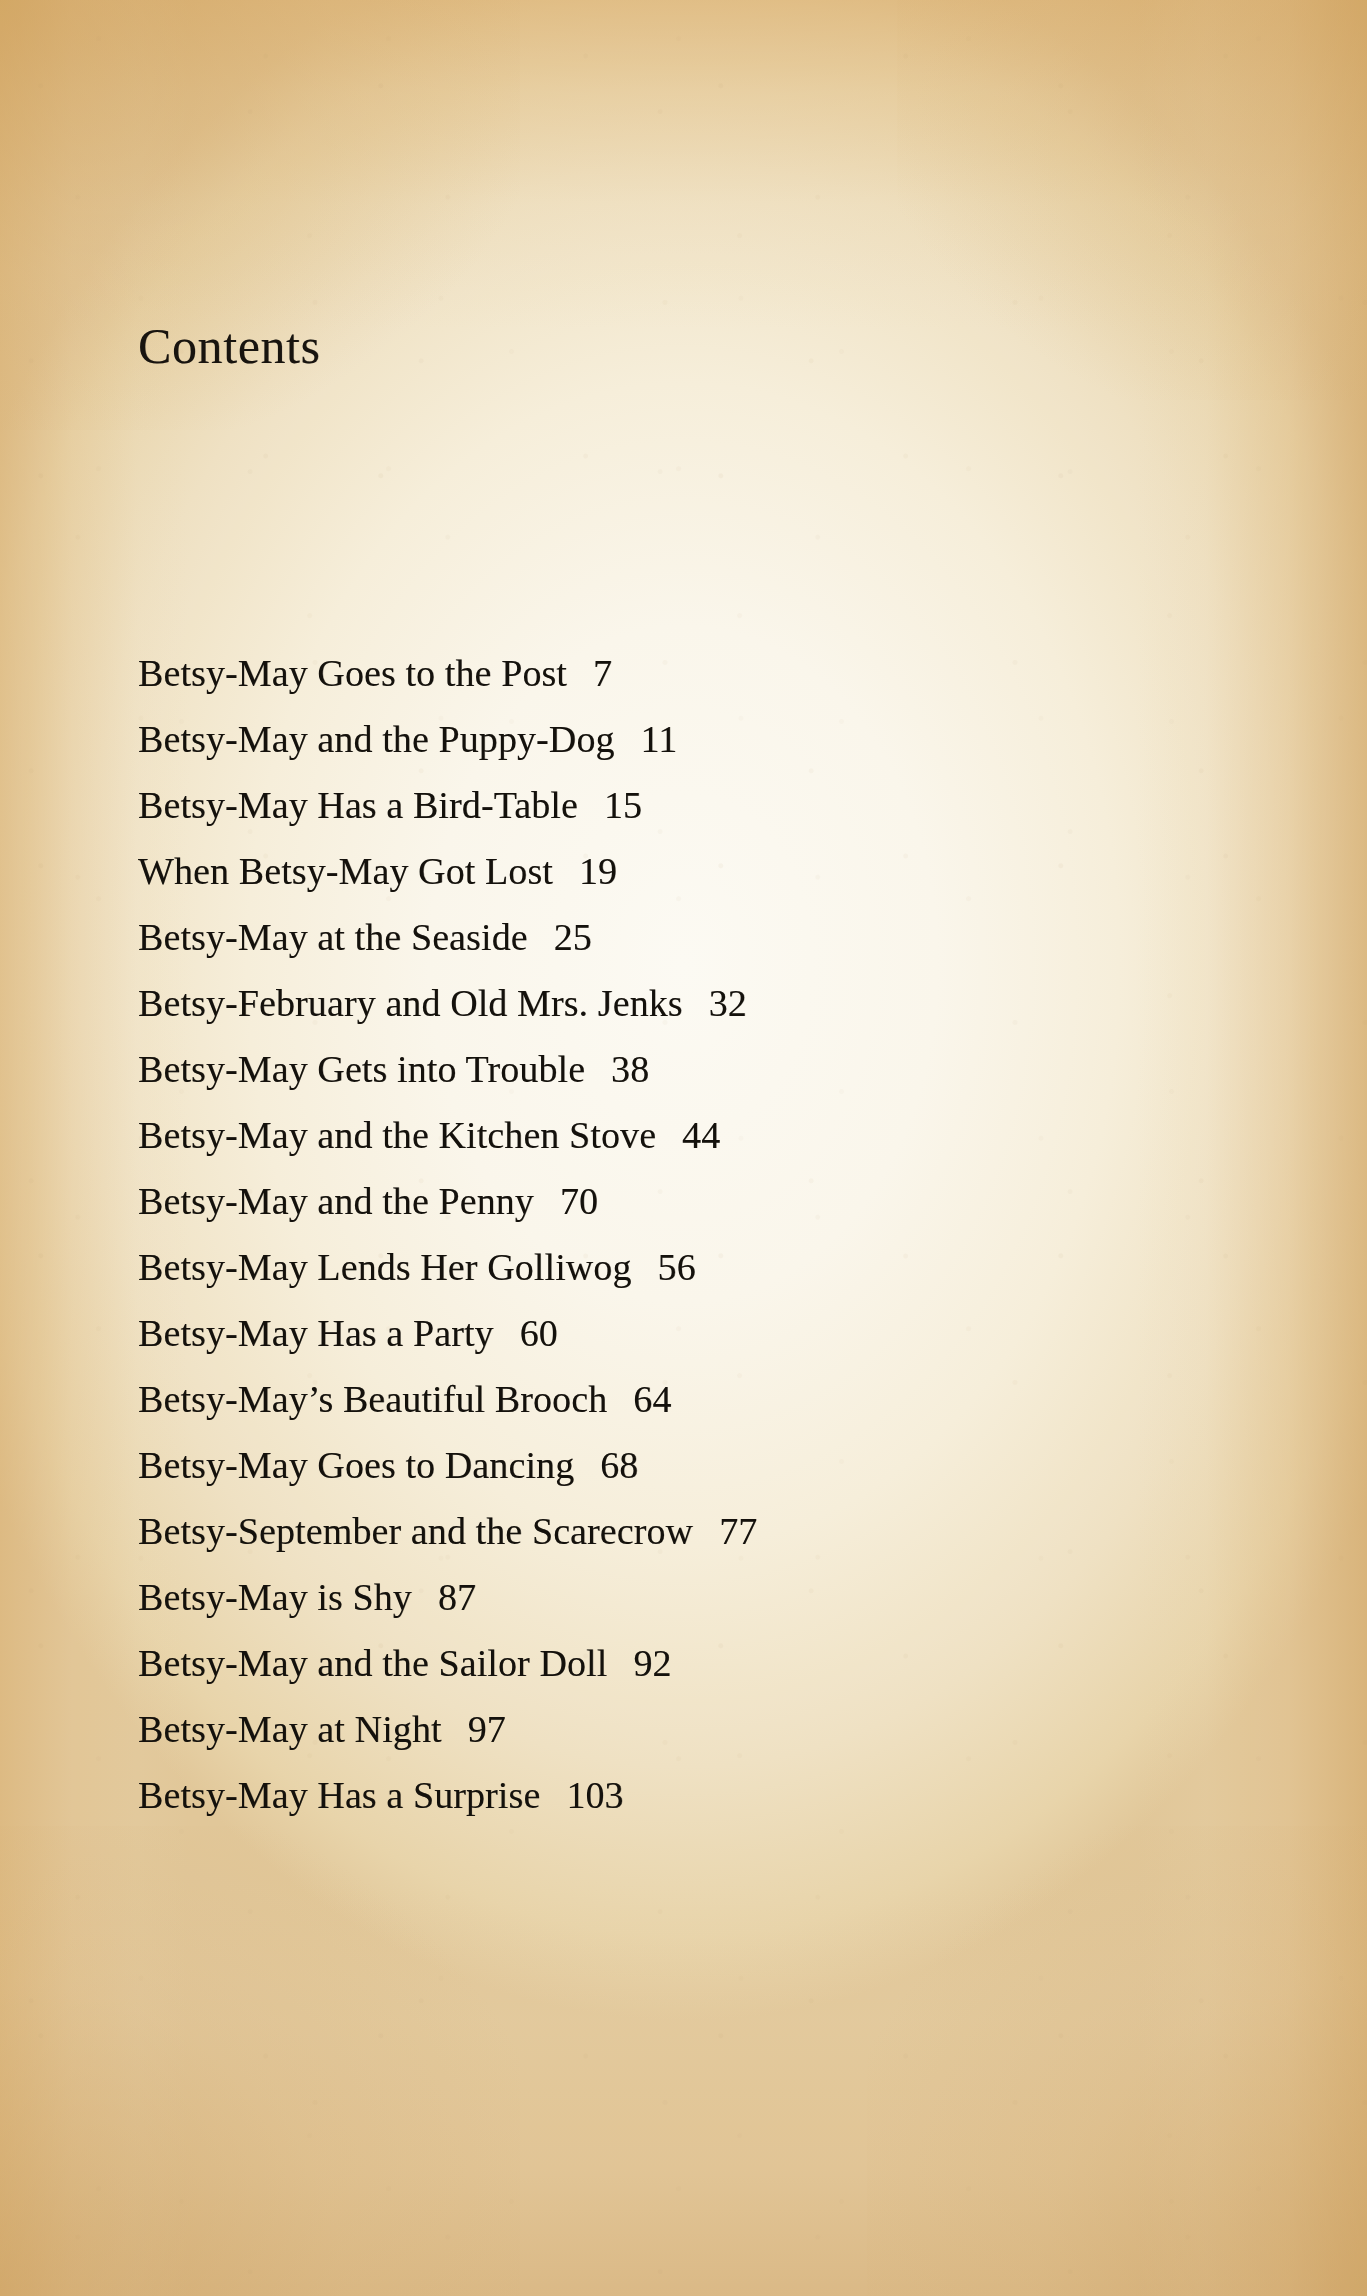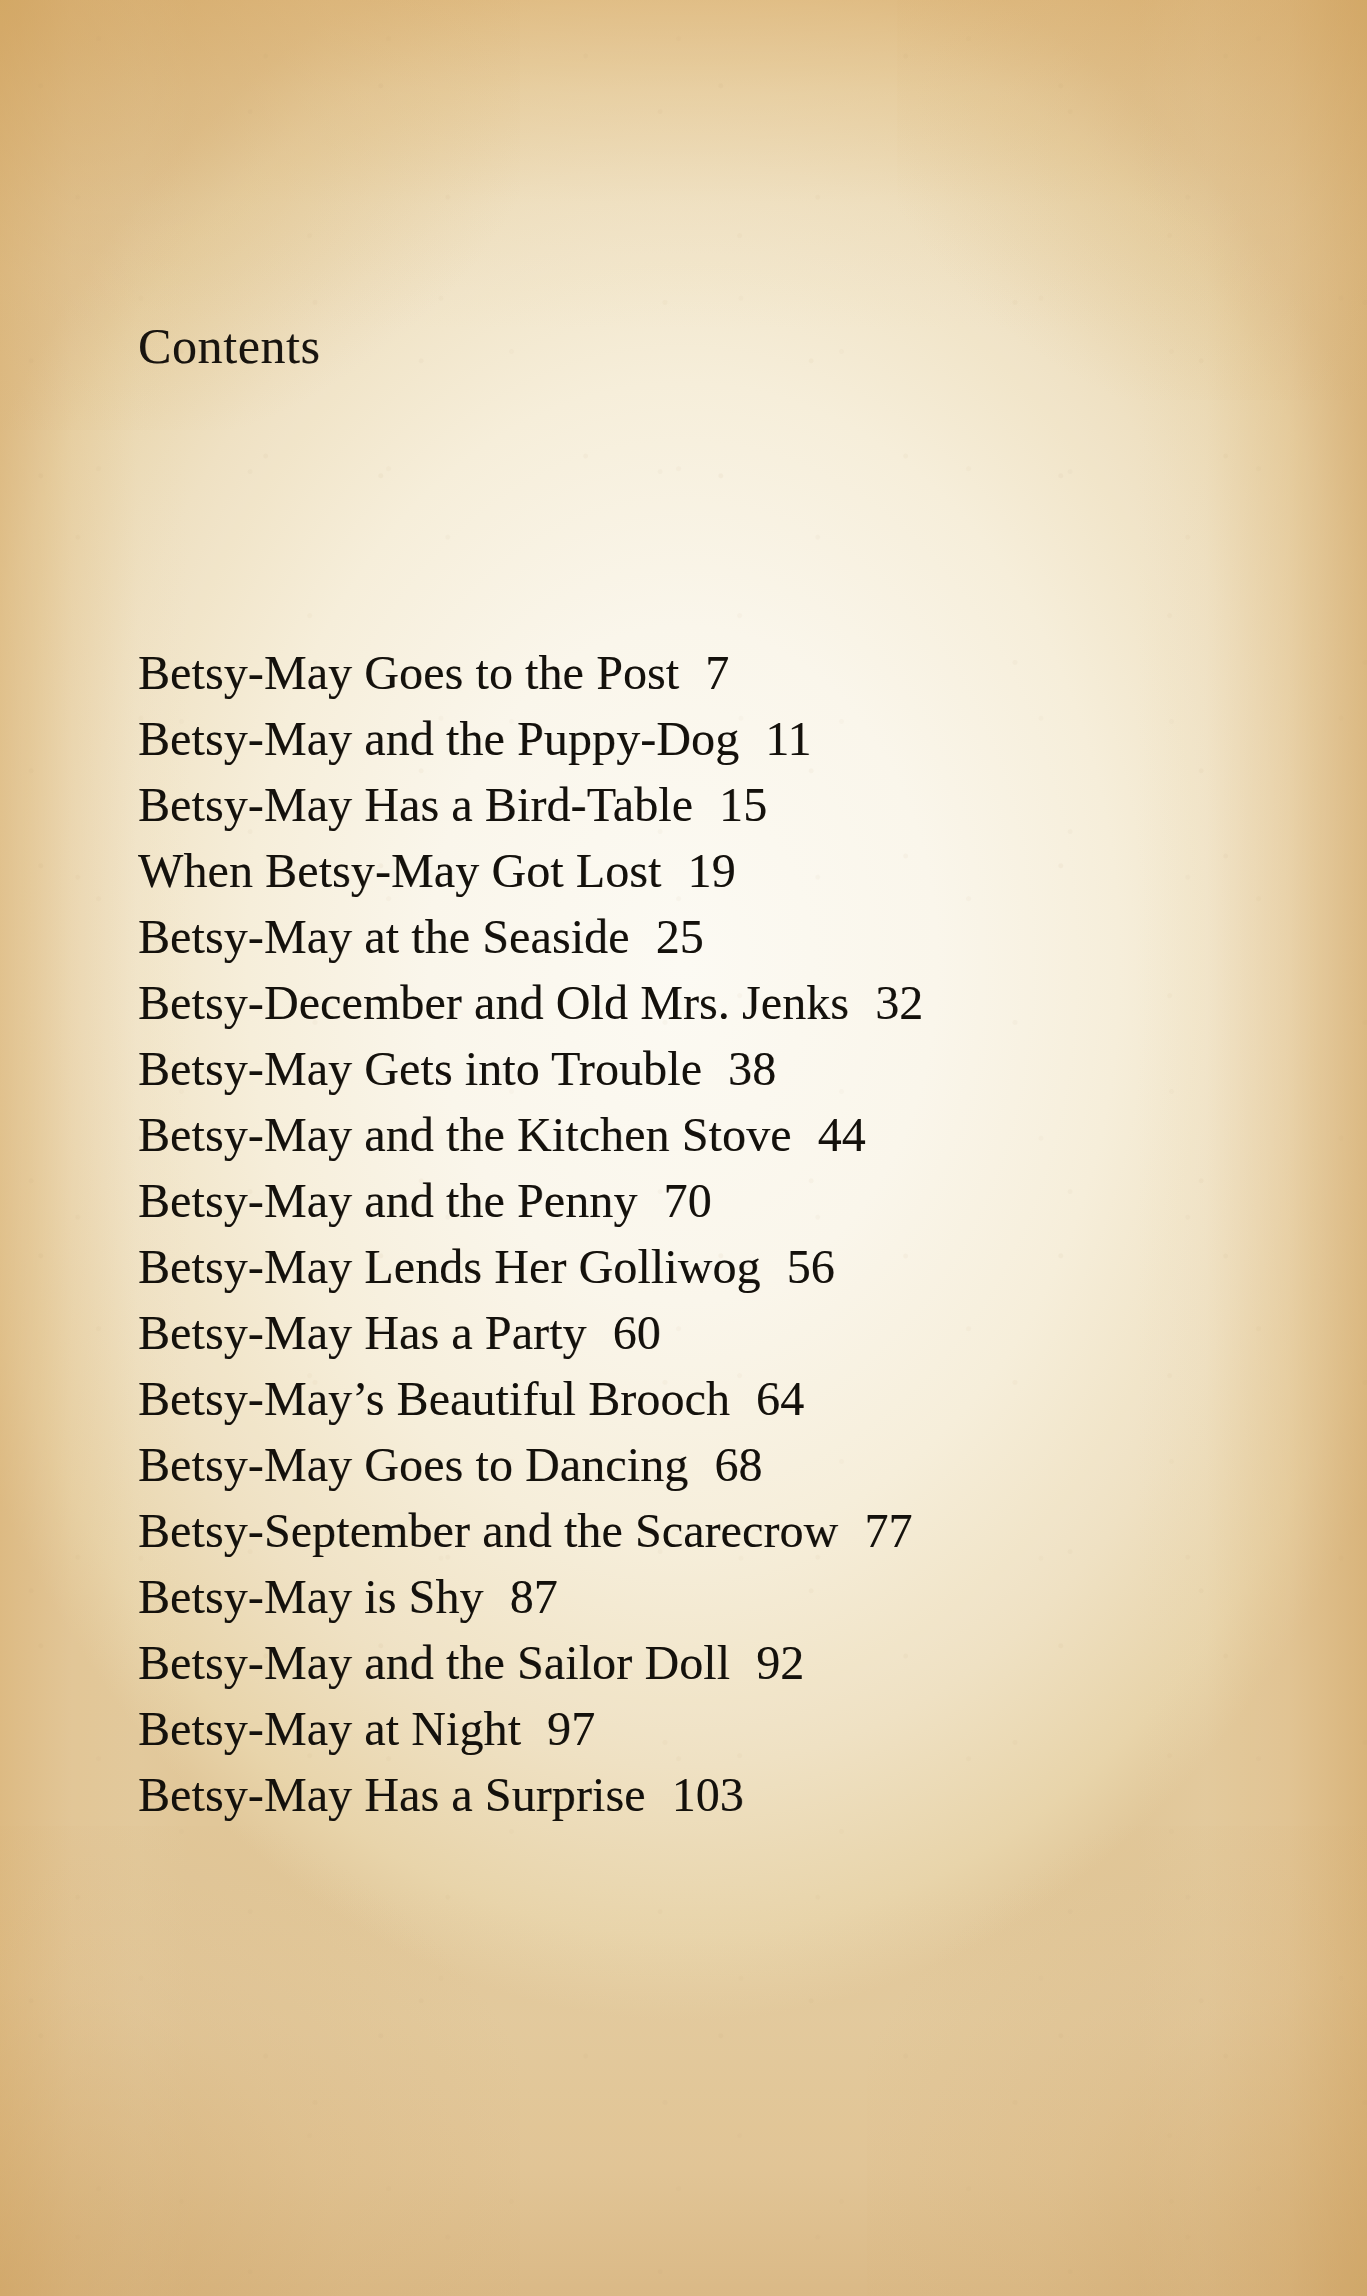--- a/index.html
+++ b/index.html
@@ -140,21 +140,21 @@
 
   .toc {
     position: absolute;
     left: 138px;
     top: 640px;
     width: 1080px;
   }
 
   .toc-entry {
     display: block;
-    font-size: 48px;
+    font-size: 38px;
     line-height: 66px;
     color: #14110c;
     white-space: nowrap;
     letter-spacing: 0.1px;
     text-shadow: 0.35px 0.35px 0 rgba(25,20,13,0.40);
   }
 
   .toc-title {
     font-weight: 400;
   }
@@ -192,21 +192,21 @@
   <div class="content">
 
     <h1 class="heading">Contents</h1>
 
     <div class="toc" id="toc-list">
         <div class="toc-entry"><span class="toc-title">Betsy-May Goes to the Post</span><span class="toc-page">7</span></div>
         <div class="toc-entry"><span class="toc-title">Betsy-May and the Puppy-Dog</span><span class="toc-page">11</span></div>
         <div class="toc-entry"><span class="toc-title">Betsy-May Has a Bird-Table</span><span class="toc-page">15</span></div>
         <div class="toc-entry"><span class="toc-title">When Betsy-May Got Lost</span><span class="toc-page">19</span></div>
         <div class="toc-entry"><span class="toc-title">Betsy-May at the Seaside</span><span class="toc-page">25</span></div>
-        <div class="toc-entry"><span class="toc-title">Betsy-December and Old Mrs. Jenks</span><span class="toc-page">32</span></div>
+        <div class="toc-entry"><span class="toc-title">Betsy-February and Old Mrs. Jenks</span><span class="toc-page">32</span></div>
         <div class="toc-entry"><span class="toc-title">Betsy-May Gets into Trouble</span><span class="toc-page">38</span></div>
         <div class="toc-entry"><span class="toc-title">Betsy-May and the Kitchen Stove</span><span class="toc-page">44</span></div>
         <div class="toc-entry"><span class="toc-title">Betsy-May and the Penny</span><span class="toc-page">70</span></div>
         <div class="toc-entry"><span class="toc-title">Betsy-May Lends Her Golliwog</span><span class="toc-page">56</span></div>
         <div class="toc-entry"><span class="toc-title">Betsy-May Has a Party</span><span class="toc-page">60</span></div>
         <div class="toc-entry"><span class="toc-title">Betsy-May’s Beautiful Brooch</span><span class="toc-page">64</span></div>
         <div class="toc-entry"><span class="toc-title">Betsy-May Goes to Dancing</span><span class="toc-page">68</span></div>
         <div class="toc-entry"><span class="toc-title">Betsy-September and the Scarecrow</span><span class="toc-page">77</span></div>
         <div class="toc-entry"><span class="toc-title">Betsy-May is Shy</span><span class="toc-page">87</span></div>
         <div class="toc-entry"><span class="toc-title">Betsy-May and the Sailor Doll</span><span class="toc-page">92</span></div>

